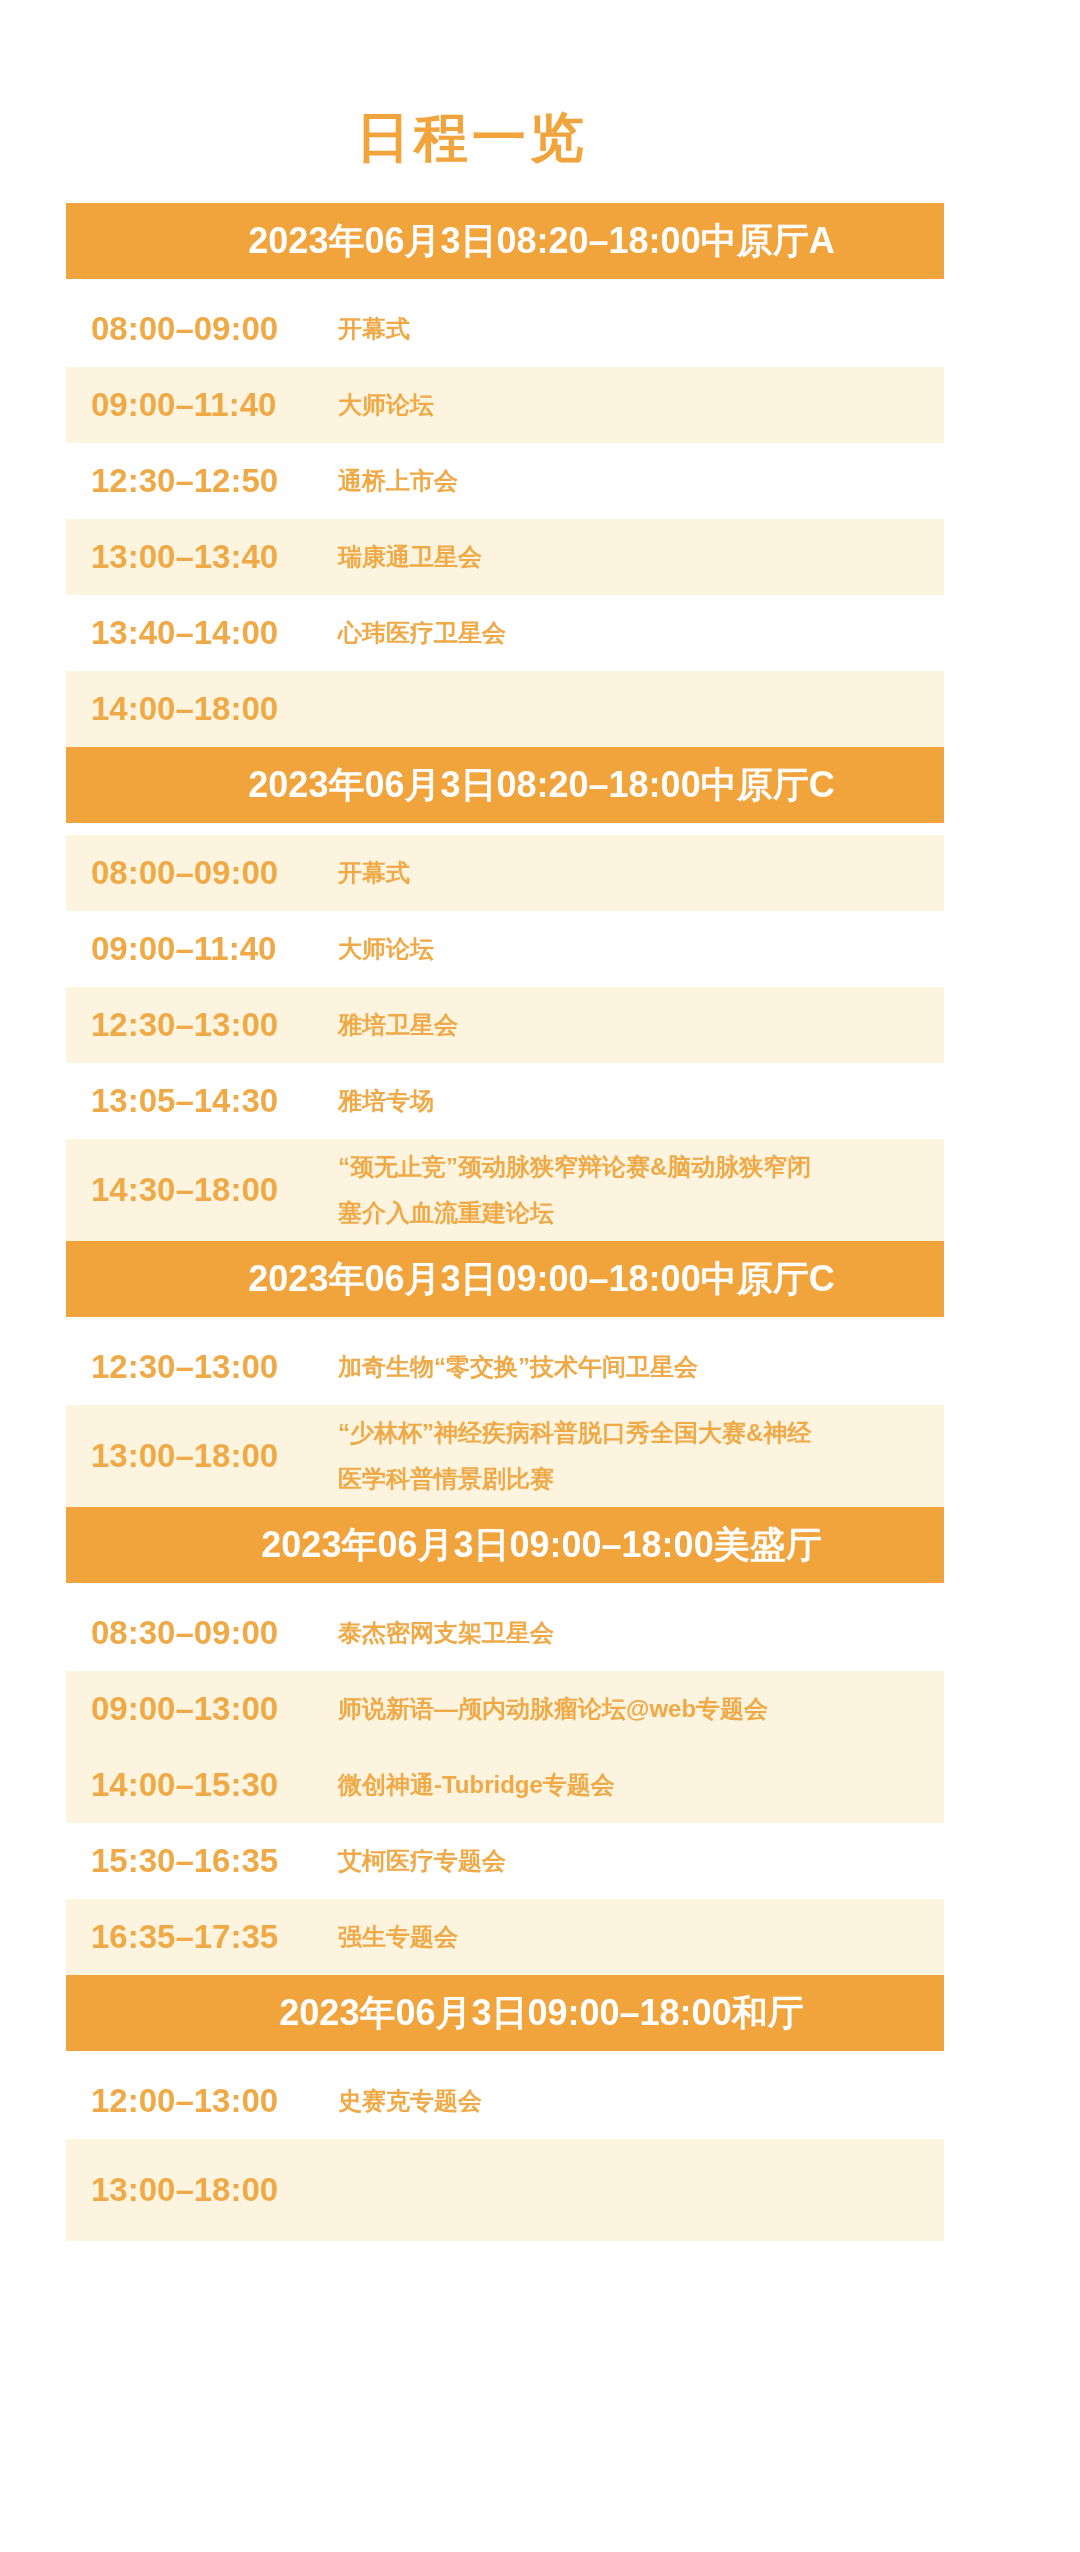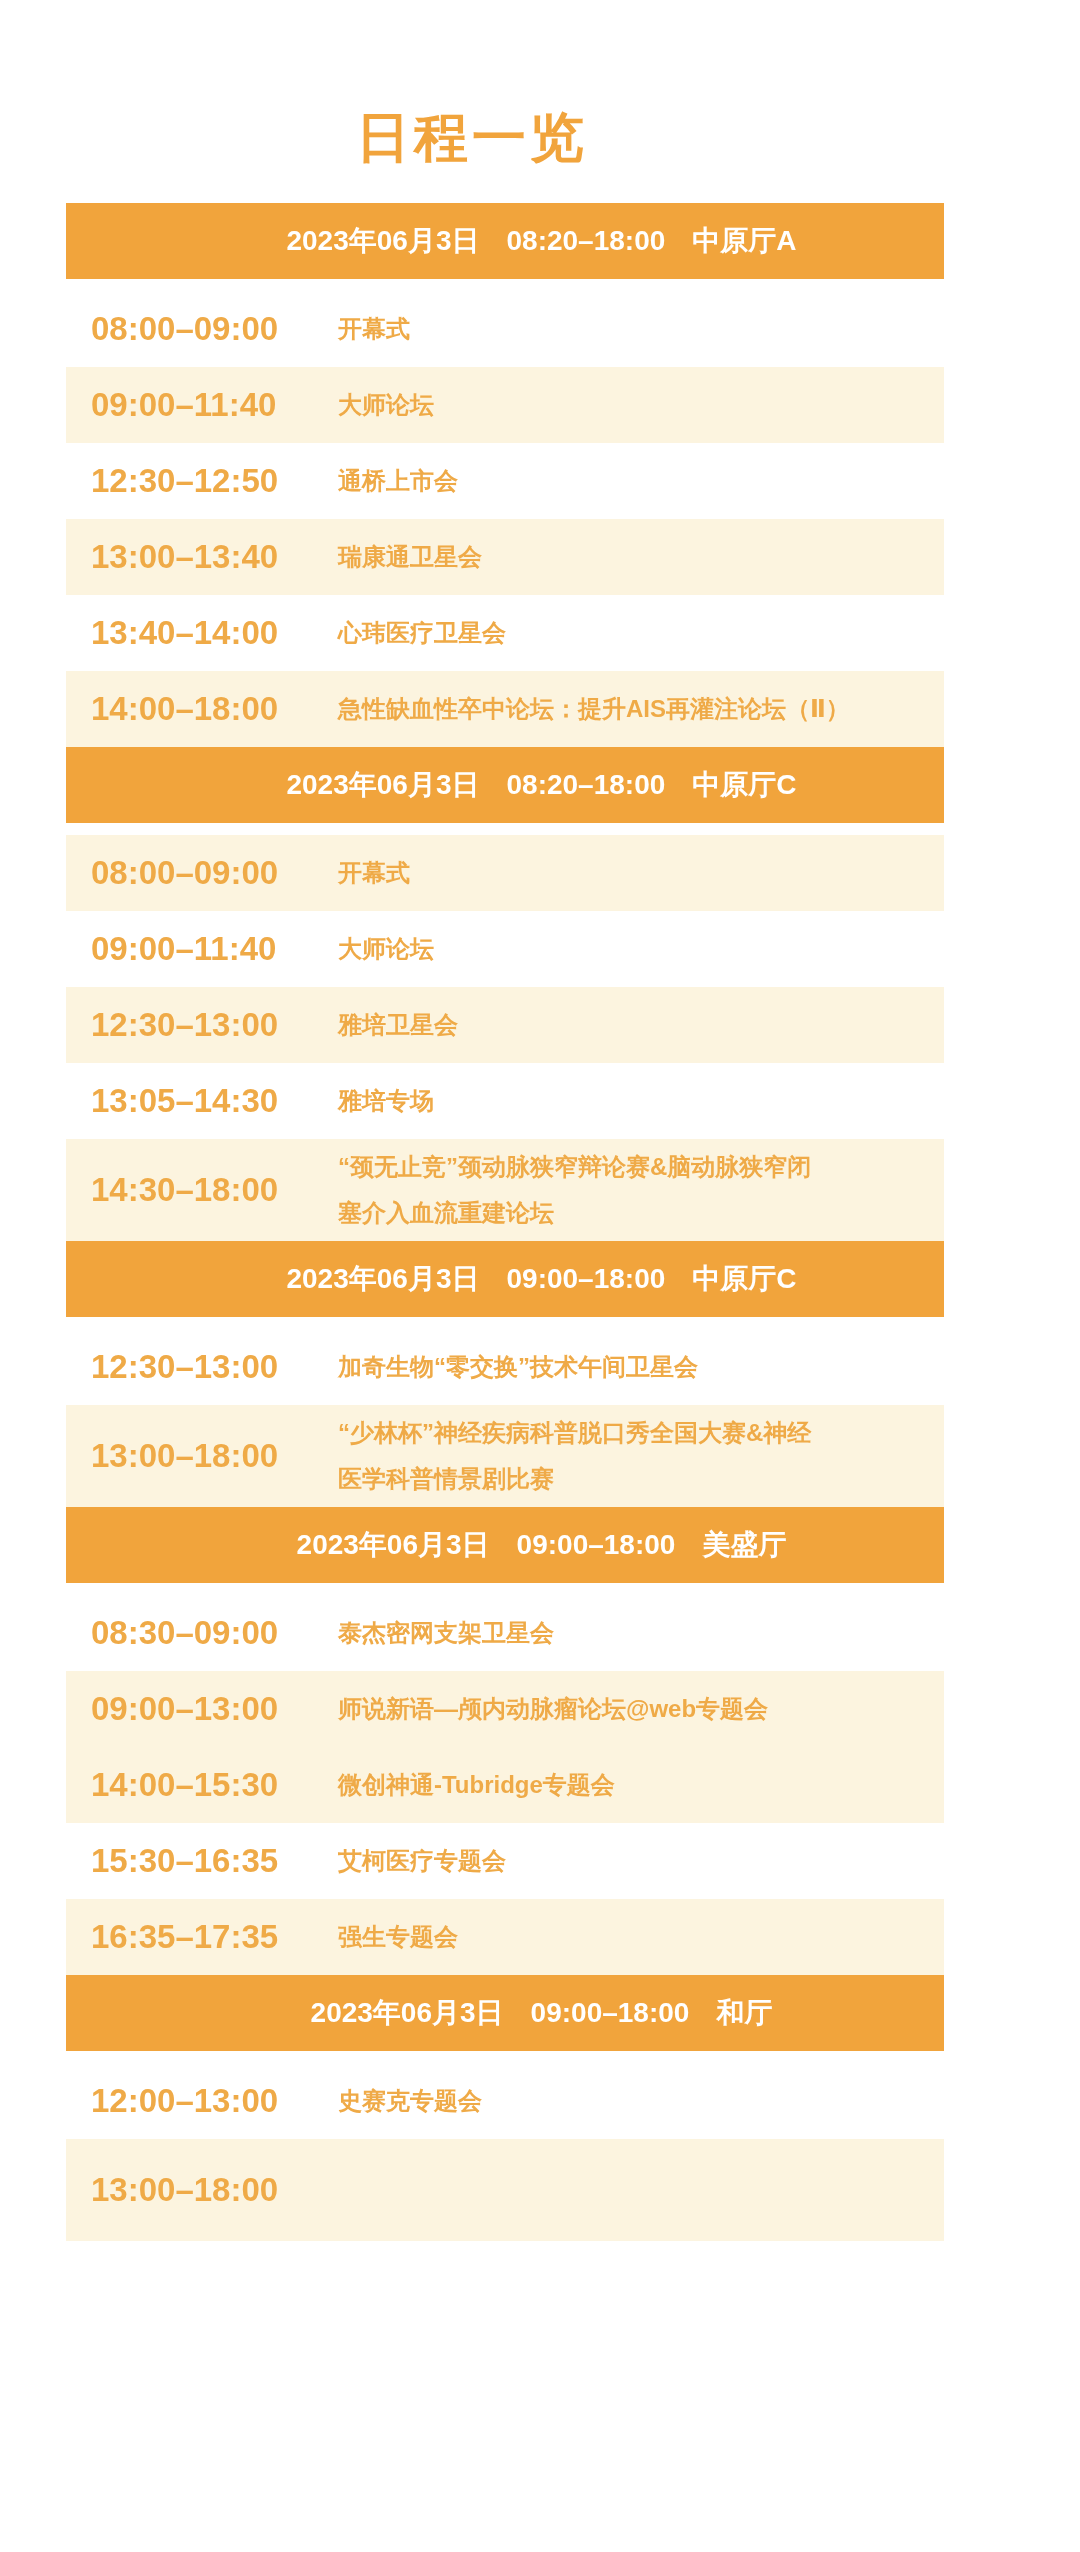--- a/index.html
+++ b/index.html
@@ -32,22 +32,21 @@
     margin:33px 0 0 66px;
   }
   .section{margin:0;padding:0;}
   .hdr{
     height:76px;
     background:var(--accent);
     color:var(--header-text);
     display:flex;
     align-items:center;
     justify-content:center;
-    gap:27px;
-    font-size:28px;
+    font-size:36px;
     margin-bottom:12px;
   }
   .rows{display:block;}
   .row{
     display:flex;
     align-items:center;
     min-height:76px;
     padding-left:25px;
     box-sizing:border-box;
     background:transparent;
@@ -116,21 +115,20 @@
     <div class="cell event">瑞康通卫星会</div>
   </div>
 
   <div class="row">
     <div class="cell time">13:40–14:00</div>
     <div class="cell event">心玮医疗卫星会</div>
   </div>
 
   <div class="row shaded">
     <div class="cell time">14:00–18:00</div>
-    <div class="cell event">急性缺血性卒中论坛：提升AIS再灌注论坛（Ⅱ）</div>
   </div>
 </div>
   </div>
 
   <div class="section">
     <div class="hdr">
       <span>2023年06月3日</span>
       <span>08:20–18:00</span>
       <span>中原厅C</span>
     </div>

